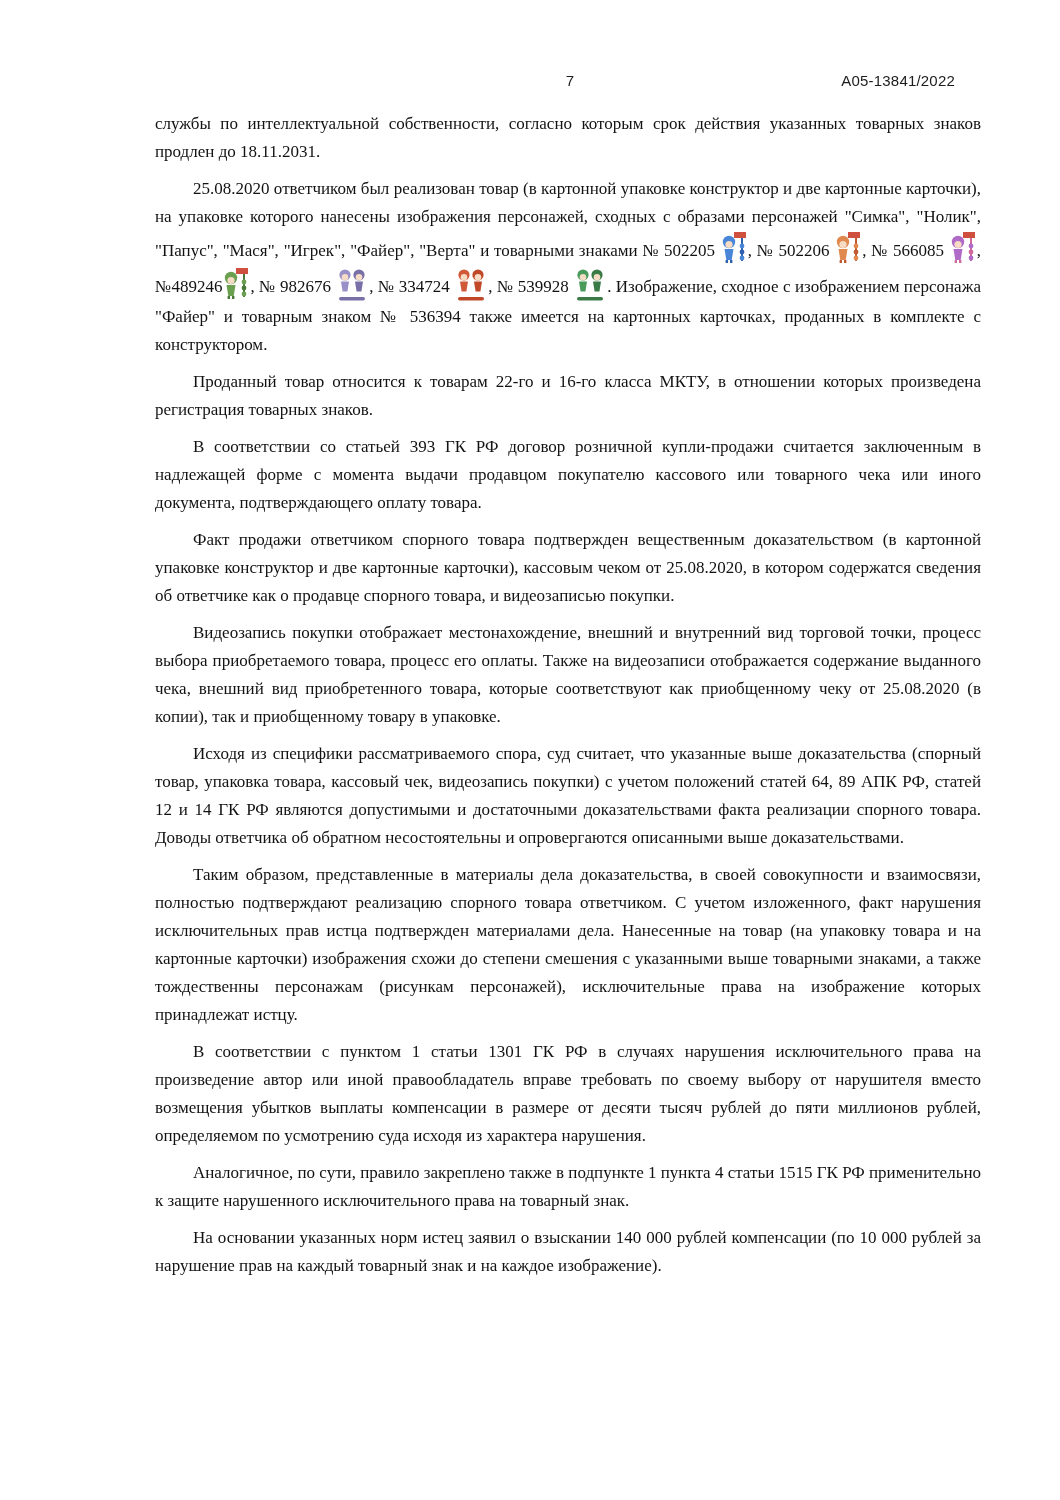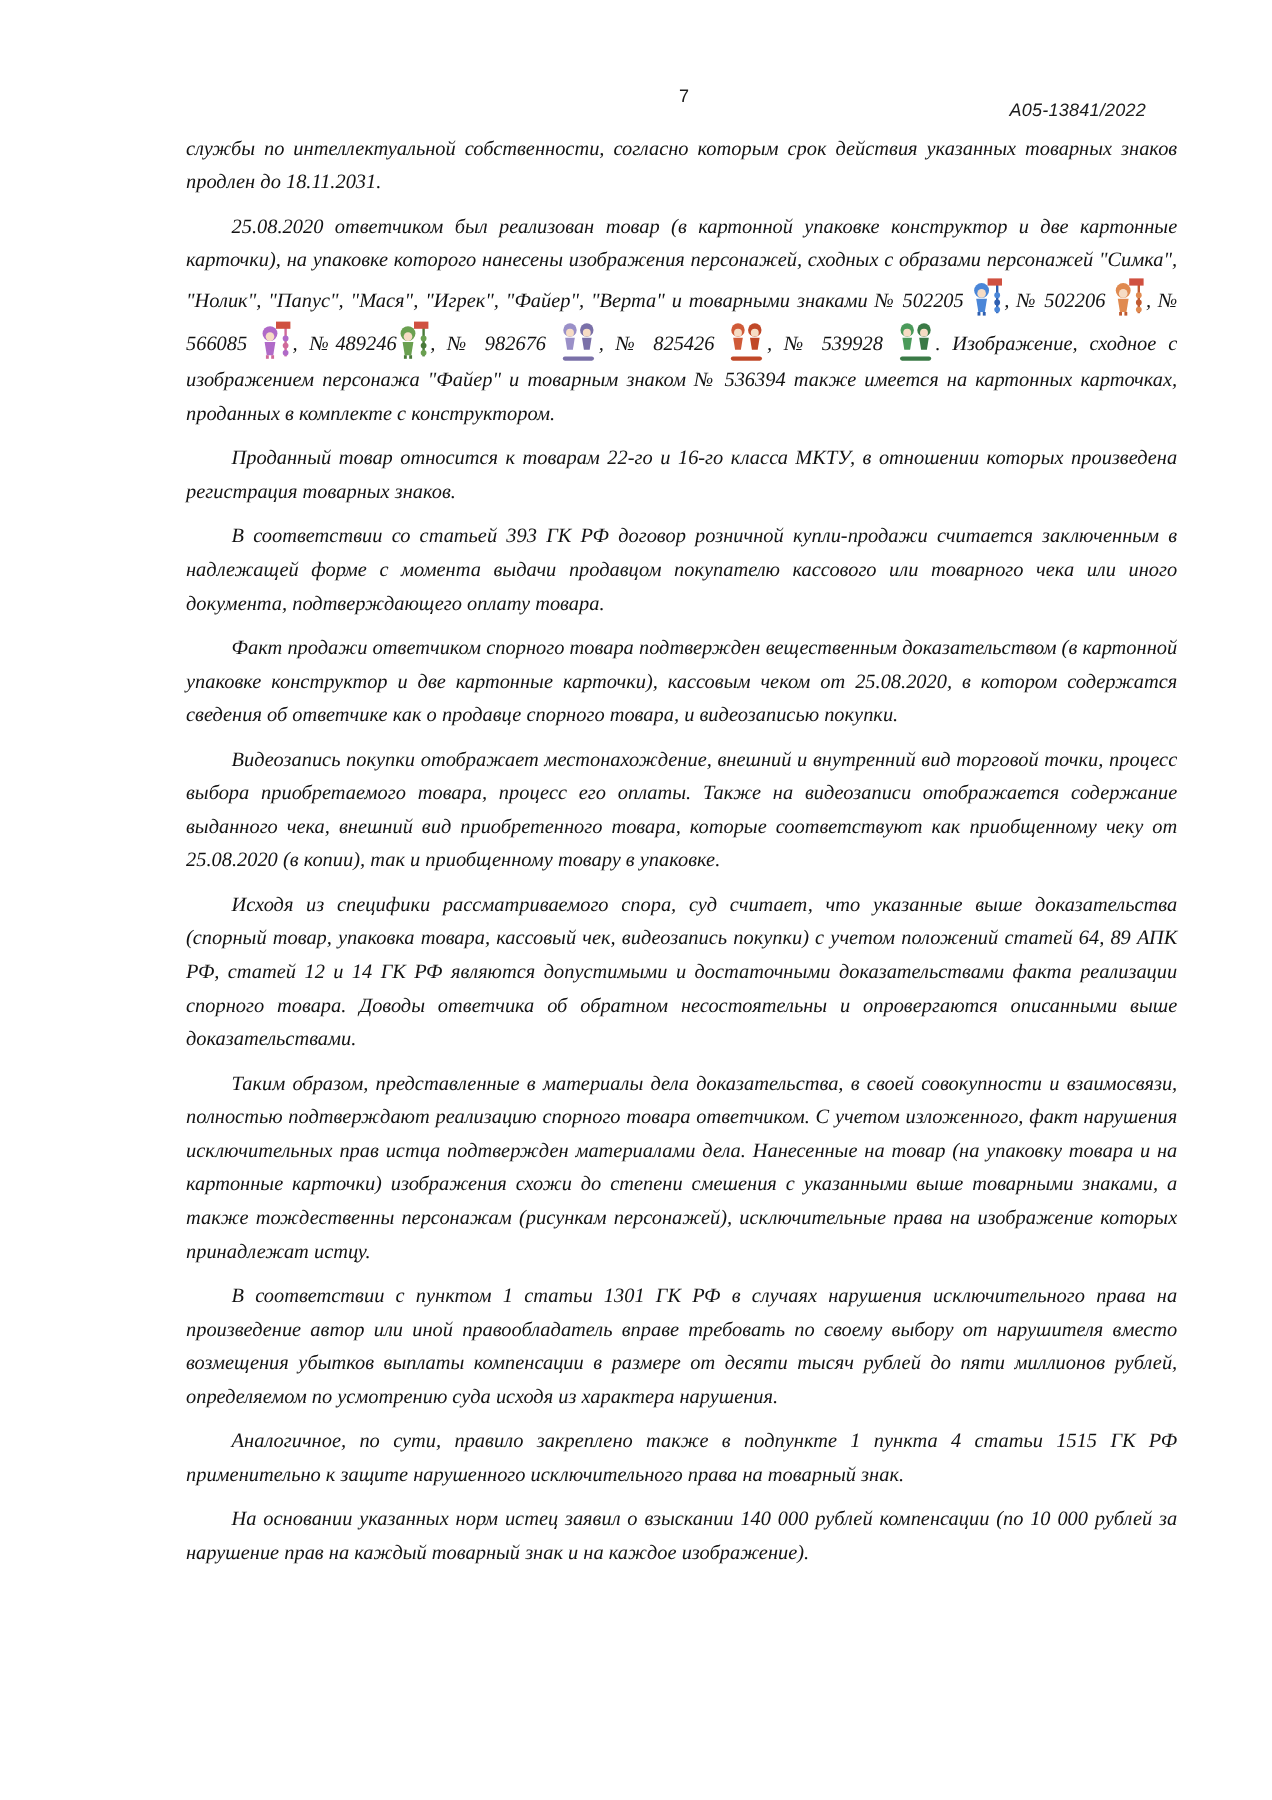--- a/index.html
+++ b/index.html
@@ -23,39 +23,37 @@
   }
   .page-number {
     position: absolute;
     left: 50%;
     transform: translateX(-50%);
     top: 0;
   }
   .case-number {
     position: absolute;
     right: 30px;
-    top: 12px;
+    top: 0;
     letter-spacing: 0.2px;
-    font-style: italic;
   }
   .content {
     position: absolute;
     top: 110px;
     left: 155px;
     width: 830px;
     font-family: "Liberation Serif", serif;
     font-size: 17px;
     line-height: 28px;
     text-align: justify;
     color: #121212;
   }
   .content p {
     margin: 0 4px 9px 0;
     text-indent: 38px;
-    font-style: italic;
   }
   .content p.no-indent { text-indent: 0; }
   .tm-label { white-space: normal; }
   .tm-icon {
     display: inline-block;
     vertical-align: -11px;
     line-height: 0;
     margin: 0 1px;
   }
   .tm-icon svg { display: block; }
@@ -120,21 +118,21 @@
             <rect x="4.6" y="29" width="2.4" height="3" fill="var(--c2)"></rect>
             <rect x="9" y="29" width="2.4" height="3" fill="var(--c2)"></rect>
           </svg></span><span class="tm-label">, № 982676 </span><span class="tm-icon" style="--c1: #9a90c8; --c2: #7a70a8;"><svg width="32" height="36" viewBox="0 0 32 36" aria-hidden="true">
             <circle cx="9" cy="8" r="5.6" fill="var(--c1)"></circle>
             <circle cx="9" cy="10.2" r="3.3" fill="#f6dcc4"></circle>
             <path d="M5 14.5 h8 l-1.6 10 h-4.8 z" fill="var(--c1)"></path>
             <circle cx="23" cy="8" r="5.6" fill="var(--c2)"></circle>
             <circle cx="23" cy="10.2" r="3.3" fill="#f6dcc4"></circle>
             <path d="M19 14.5 h8 l-1.6 10 h-4.8 z" fill="var(--c2)"></path>
             <rect x="3" y="30" width="26" height="3.6" rx="1.8" fill="var(--c2)"></rect>
-          </svg></span><span class="tm-label">, № 825426 </span><span class="tm-icon" style="--c1: #d05a38; --c2: #c04828;"><svg width="32" height="36" viewBox="0 0 32 36" aria-hidden="true">
+          </svg></span><span class="tm-label">, № 334724 </span><span class="tm-icon" style="--c1: #d05a38; --c2: #c04828;"><svg width="32" height="36" viewBox="0 0 32 36" aria-hidden="true">
             <circle cx="9" cy="8" r="5.6" fill="var(--c1)"></circle>
             <circle cx="9" cy="10.2" r="3.3" fill="#f6dcc4"></circle>
             <path d="M5 14.5 h8 l-1.6 10 h-4.8 z" fill="var(--c1)"></path>
             <circle cx="23" cy="8" r="5.6" fill="var(--c2)"></circle>
             <circle cx="23" cy="10.2" r="3.3" fill="#f6dcc4"></circle>
             <path d="M19 14.5 h8 l-1.6 10 h-4.8 z" fill="var(--c2)"></path>
             <rect x="3" y="30" width="26" height="3.6" rx="1.8" fill="var(--c2)"></rect>
           </svg></span><span class="tm-label">, № 539928 </span><span class="tm-icon" style="--c1: #4a9a5a; --c2: #3a7a46;"><svg width="32" height="36" viewBox="0 0 32 36" aria-hidden="true">
             <circle cx="9" cy="8" r="5.6" fill="var(--c1)"></circle>
             <circle cx="9" cy="10.2" r="3.3" fill="#f6dcc4"></circle>

